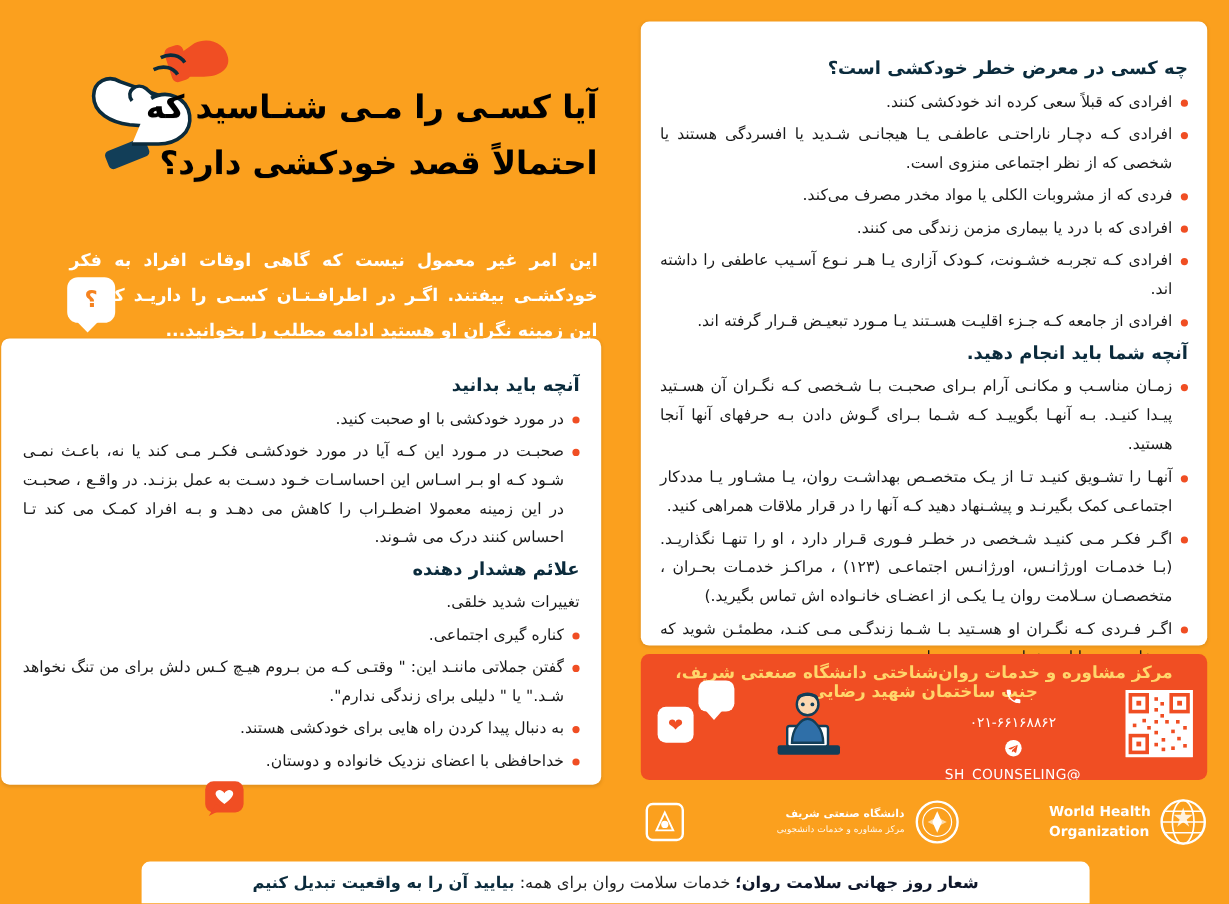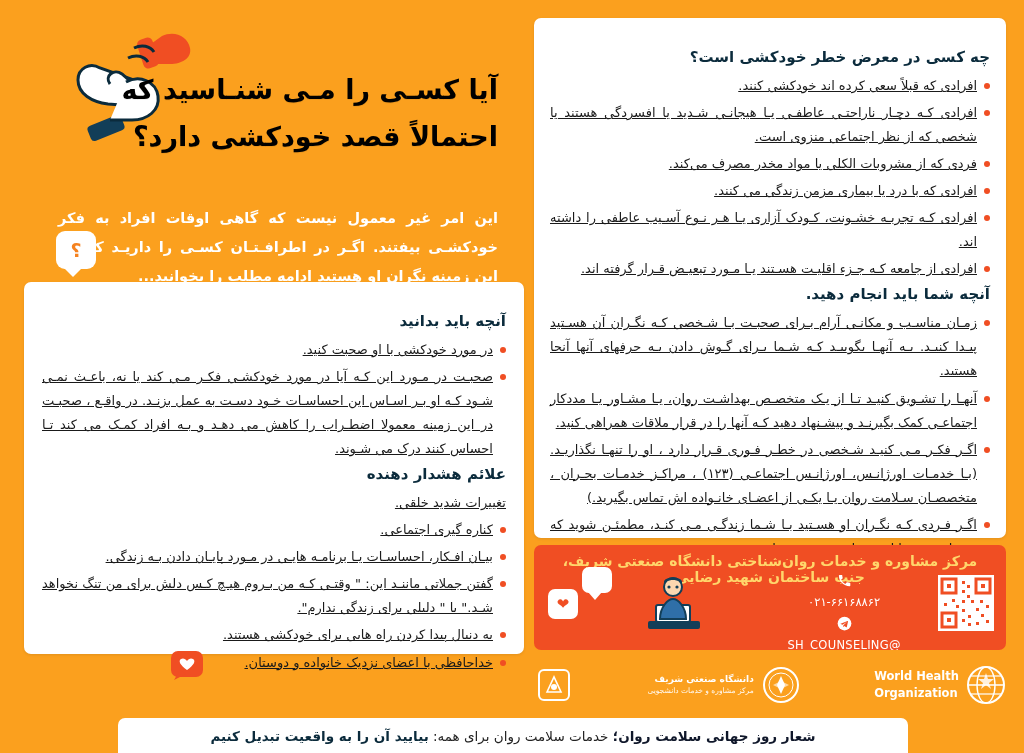--- a/index.html
+++ b/index.html
@@ -38,33 +38,33 @@
     content:"";position:absolute;left:8px;bottom:-8px;
     border-left:9px solid transparent;border-right:9px solid transparent;
     border-top:9px solid #ffffff;
   }
 
   
   .card{
     position:absolute;background:#ffffff;border-radius:7px;
     box-shadow:0 1px 3px rgba(0,0,0,.10);
   }
-  .card-left{left:24px;top:282px;width:500px;height:372px;padding:14px 18px 10px 18px;box-sizing:border-box;}
+  .card-left{left:1px;top:282px;width:500px;height:372px;padding:14px 18px 10px 18px;box-sizing:border-box;}
   .card-right{left:534px;top:18px;width:472px;height:520px;padding:14px 16px 10px 16px;box-sizing:border-box;}
 
   .sec-title{
     text-align:right;color:#0B2B3C;font-weight:bold;font-size:15px;
     margin:4px 0 8px 0;direction:rtl;
   }
   .sec-title.first{margin-top:16px;}
   ul.blist{list-style:none;margin:0 0 4px 0;padding:0;direction:rtl;}
   ul.blist li{
     position:relative;text-align:justify;direction:rtl;
     color:#1a1a1a;font-size:13px;line-height:1.85;
-    padding-right:13px;margin-bottom:3px;text-decoration:underline;
+    padding-right:13px;margin-bottom:3px;
   }
   ul.blist li:before{
     content:"";position:absolute;right:0;top:9px;
     width:6px;height:6px;border-radius:50%;background:#F04E23;
   }
   ul.blist li.nodot{padding-right:0;}
   ul.blist li.nodot:before{display:none;}
 
   
   .contact{
@@ -176,21 +176,20 @@
     <div class="sec-title first">آنچه باید بدانید</div>
     <ul class="blist">
       <li>در مورد خودکشی با او صحبت کنید.</li>
       <li>صحبـت در مـورد این کـه آیا در مورد خودکشـی فکـر مـی کند یا نه، باعـث نمـی شـود کـه او بـر اسـاس این احساسـات خـود دسـت به عمل بزنـد. در واقـع ، صحبـت در این زمینه  معمولا اضطـراب را کاهش می دهـد و بـه افراد کمـک می کند تـا احساس کنند درک می شـوند.</li>
     </ul>
 
     <div class="sec-title">علائم هشدار دهنده</div>
     <ul class="blist">
       <li class="nodot">تغییرات شدید خلقی.</li>
       <li>کناره گیری اجتماعی.</li>
-      <li>بیـان افـکار، احساسـات یـا برنامـه هایـی در مـورد پایـان دادن بـه زندگی.</li>
       <li>گفتن جملاتی ماننـد این: " وقتـی کـه من بـروم هیـچ کـس دلش برای من تنگ نخواهد شـد." یا " دلیلی برای زندگی ندارم".</li>
       <li>به دنبال پیدا کردن راه هایی برای خودکشی هستند.</li>
       <li>خداحافظی با اعضای نزدیک خانواده و دوستان.</li>
     </ul>
   </div>
 
   <div class="contact">
     <div class="addr">مرکز مشاوره و خدمات روان‌شناختی دانشگاه صنعتی شریف، جنب ساختمان شهید رضایی</div>
 
     <div class="qr">

